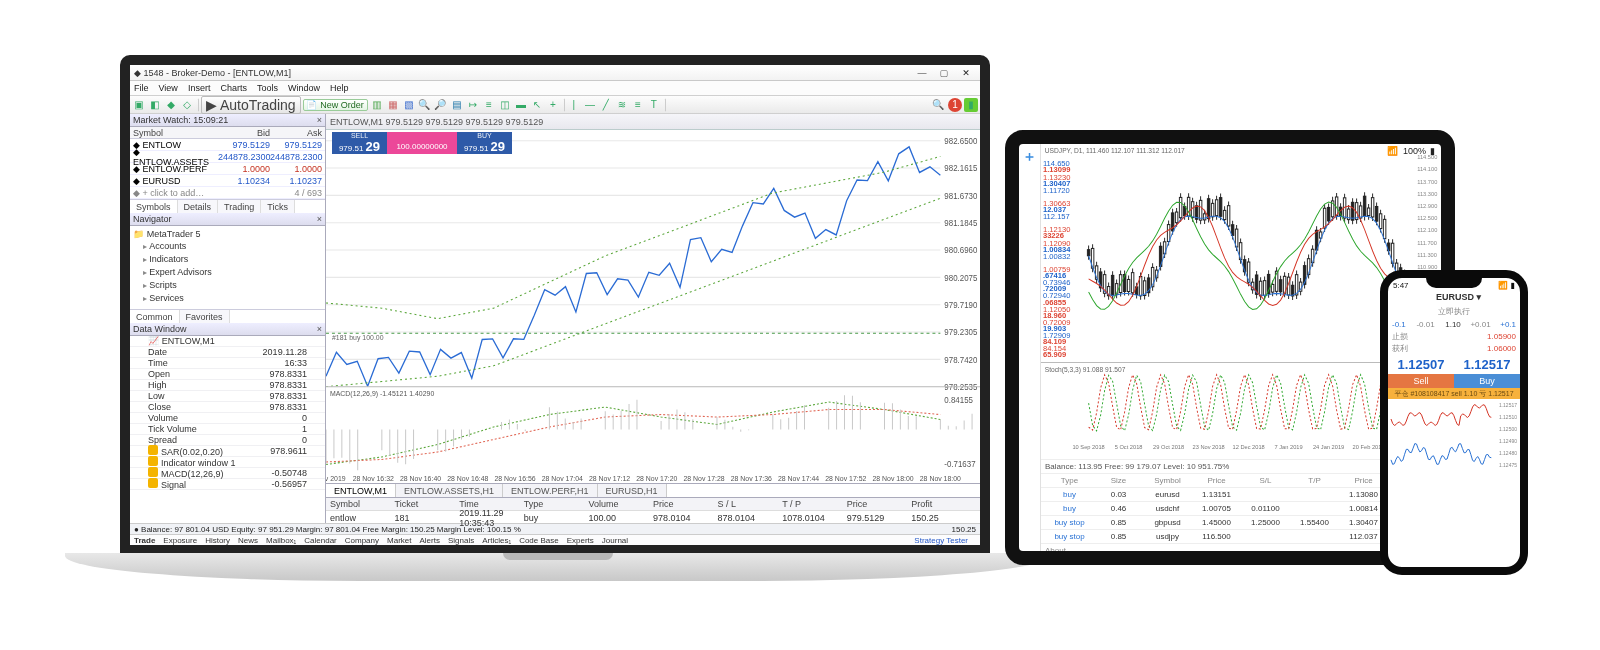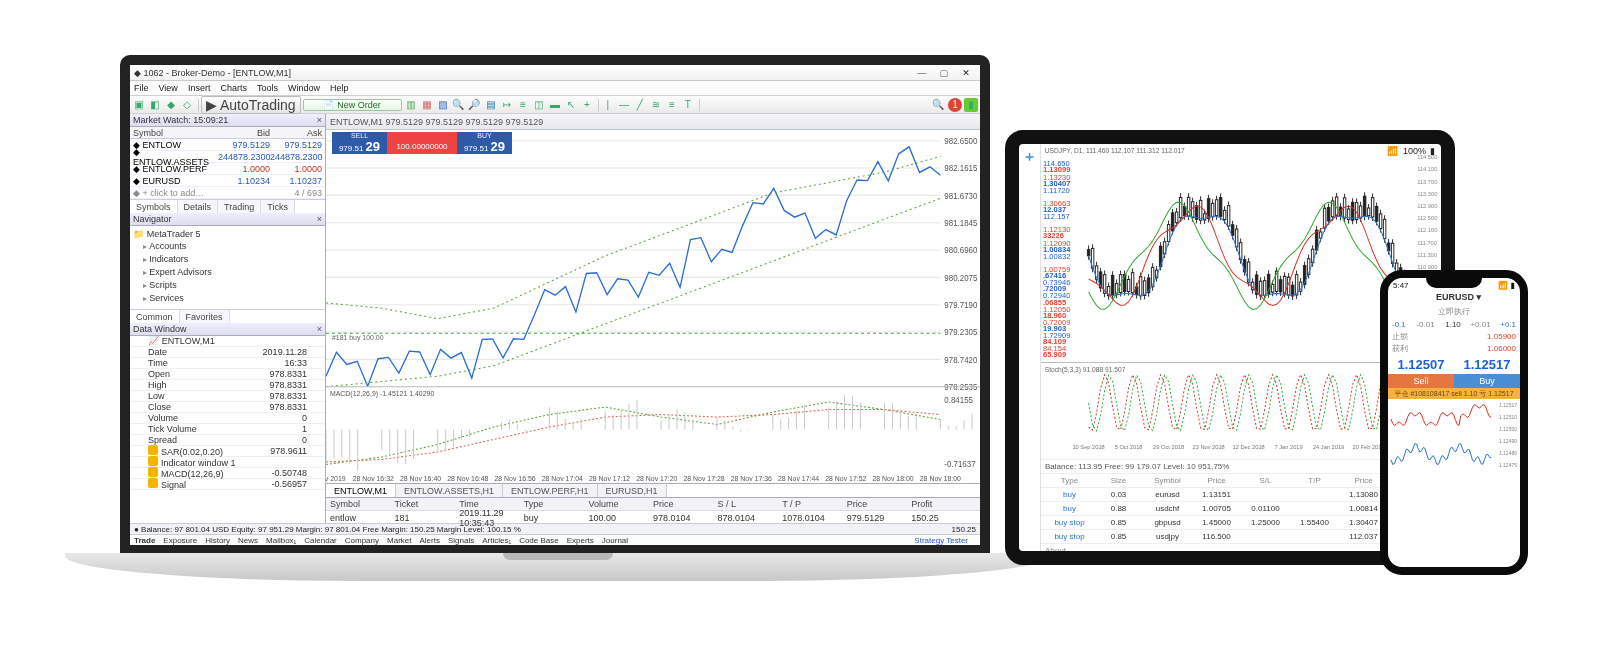--- a/index.html
+++ b/index.html
@@ -15,21 +15,21 @@
   .win-title { height: 16px; background: linear-gradient(#fff,#f2f2f2); border-bottom: 1px solid #c9c9c9; display: flex; align-items: center; font-size: 9px; color: #333; padding: 0 4px; }
   .win-title .spacer { flex: 1; }
   .wctrl { width: 20px; height: 12px; display: inline-flex; align-items: center; justify-content: center; font-size: 9px; color:#555; margin-left:2px; border:1px solid transparent;}
   .wctrl.close { color:#222; }
   .menubar { height: 15px; display: flex; align-items: center; font-size: 9px; padding: 0 4px; border-bottom: 1px solid #d0d0d0; background:#fcfcfc; }
   .menubar span { margin-right: 10px; color: #222; }
   .toolbar { height: 18px; display: flex; align-items: center; padding: 0 2px; gap: 2px; border-bottom: 1px solid #cfcfcf; background: linear-gradient(#fdfdfd,#eaeaea); font-size:8px;}
   .tbtn { width: 14px; height: 14px; display:inline-flex;align-items:center;justify-content:center;border:1px solid transparent; border-radius:2px; color:#3a6; font-size:10px;}
   .tbtn.sep{width:3px; border-right:1px solid #ccc; height:14px;}
   .autotrade{padding:0 4px;font-size:14px;color:#444;background:linear-gradient(#fff,#e5e5e5);border:1px solid #bbb;border-radius:2px;}
-  .neworder{padding:0 20px;font-size:9px;color:#226b22;background:linear-gradient(#fff,#e5f5e5);border:1px solid #9c9;border-radius:2px;}
+  .neworder{padding:0 3px;font-size:9px;color:#226b22;background:linear-gradient(#fff,#e5f5e5);border:1px solid #9c9;border-radius:2px;}
   .tbtn.red{background:#d43; color:#fff; border-radius:50%;}
 
   .body-row { display: flex; height: calc(100% - 16px - 15px - 18px - 11px - 11px); }
   
   .leftcol { width: 196px; display: flex; flex-direction: column; border-right:1px solid #aab; font-size:9px; }
   .panel-title { height: 13px; background: linear-gradient(#eef,#dde); border-bottom: 1px solid #aab; padding: 0 3px; font-size: 9px; color:#333; display:flex;align-items:center; }
   .panel-title .x{margin-left:auto;font-size:9px;color:#555;}
   .mw-head, .mw-row { display: flex; height: 12px; align-items:center; padding: 0 3px; }
   .mw-head { background:#f5f5f8; border-bottom:1px solid #ccd; color:#444;}
   .mw-row { border-bottom: 1px solid #eef; }
@@ -48,21 +48,21 @@
   .dw-row .k{flex:1;color:#333;} .dw-row .v{color:#333;}
   .dw-row .amber{background:#f4b400;width:10px;height:10px;display:inline-block;margin-right:3px;border-radius:2px;}
 
   
   .chartcol{flex:1;display:flex;flex-direction:column;}
   .chart-tabbar{height:16px;background:linear-gradient(#f5f5f9,#e8e8ee);border-bottom:1px solid #bcc;padding:0 4px;font-size:9px;display:flex;align-items:center;gap:6px;}
   .sell-buy{display:flex;gap:0;}
   .sb{width:55px;height:22px;background:#2e5aa8;color:#fff;font-size:8px;display:flex;flex-direction:column;align-items:center;justify-content:center;margin-top:-2px;}
   .sb .lbl{font-size:7px;opacity:.9;}
   .sb .big{font-size:13px;font-weight:600;margin-top:-2px;}
-  .sb.mid{background:#ef4444;width:70px;}
+  .sb.mid{background:#ec4899;width:70px;}
   .chart-main{flex:1;position:relative;background:#fff;}
   .chart-main svg{width:100%;height:100%;}
   .yline{stroke:#e8e8e8;stroke-width:1;}
   .yt{font-size:8px;fill:#555;text-anchor:start;}
   .xt{font-size:7px;fill:#555;text-anchor:middle;}
   .price-line{stroke:#2a6bd4;stroke-width:1.3;fill:none;}
   .dotline{stroke:#5aa63a;stroke-width:1;stroke-dasharray:2 3;fill:none;}
   .osc-green{stroke:#5aa63a;fill:none;stroke-dasharray:2 2;}
   .osc-red{stroke:#e06654;fill:none;stroke-dasharray:2 2;}
   .chart-bot-tabs{height:14px;display:flex;font-size:9px;border-top:1px solid #aab;}
@@ -118,21 +118,21 @@
   .ph-spark svg{width:100%;height:100%;}
 </style>
 </head>
 <body>
 
 <div class="laptop">
   <div class="laptop-screen">
 
     <div class="win-title">
       <span>◆</span>&nbsp;
-      <span>1062 - Broker-Demo - [ENTLOW,M1]</span>
+      <span>1548 - Broker-Demo - [ENTLOW,M1]</span>
       <span class="spacer"></span>
       <span class="wctrl">—</span>
       <span class="wctrl">▢</span>
       <span class="wctrl close">✕</span>
     </div>
 
     <div class="menubar">
       <span>File</span>
       <span>View</span>
       <span>Insert</span>
@@ -767,21 +767,21 @@
             <div>0.03</div>
             <div>eurusd</div>
             <div>1.13151</div>
             <div></div>
             <div></div>
             <div>1.13080</div>
             <div></div>
           </div>
           <div class="tg-row">
             <div class="buy">buy</div>
-            <div>0.88</div>
+            <div>0.46</div>
             <div>usdchf</div>
             <div>1.00705</div>
             <div>0.01100</div>
             <div></div>
             <div>1.00814</div>
             <div></div>
           </div>
           <div class="tg-row">
             <div class="buy">buy stop</div>
             <div>0.85</div>

